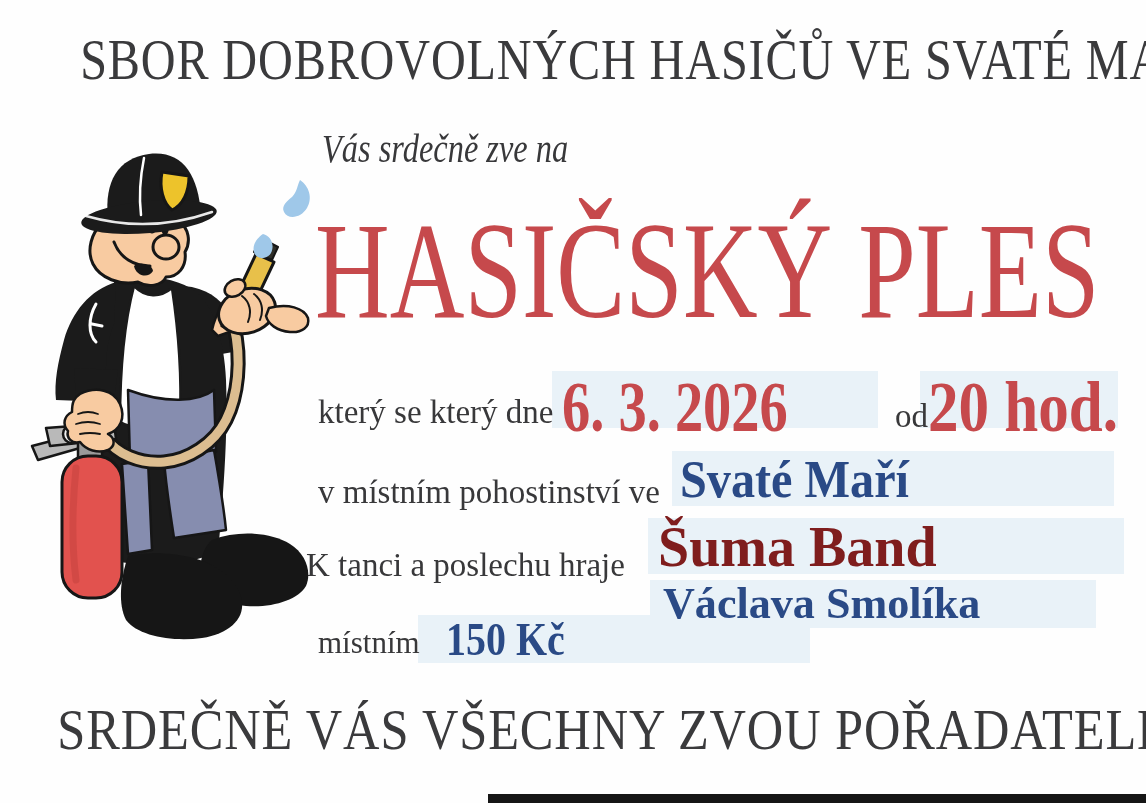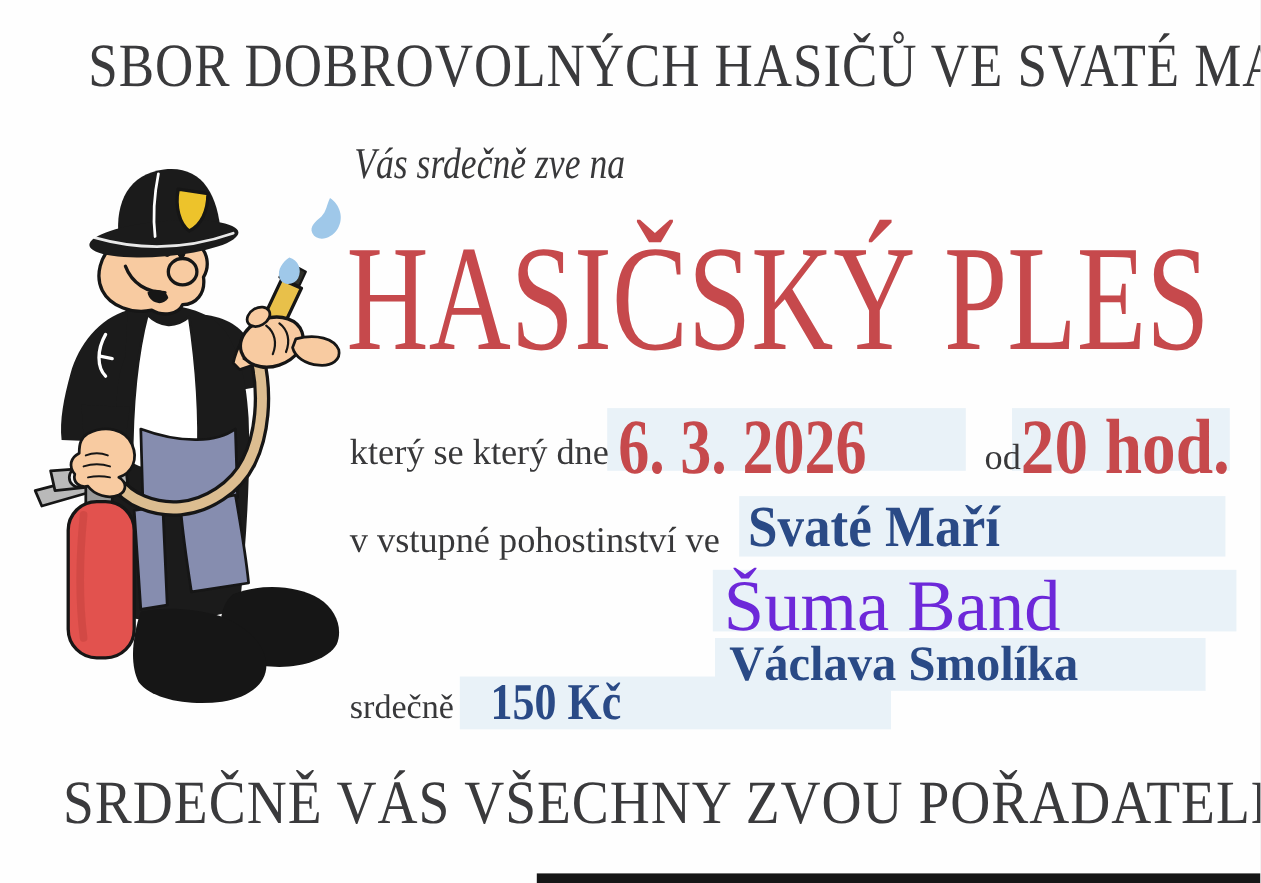--- a/index.html
+++ b/index.html
@@ -25,21 +25,21 @@
   
   #date-prefix{top:396px;left:318px;font-size:33px;}
   #event-date{top:372px;left:562px;font-size:71px;font-weight:700;color:#c6494c;transform:scaleX(0.795);transform-origin:left;}
   #time-word{top:400px;left:883px;font-size:33px;margin-left:12px;}
   #event-time{top:372px;left:928px;font-size:71px;font-weight:700;color:#c6494c;transform:scaleX(0.86);transform-origin:left;}
   
   #venue-prefix{top:476px;left:318px;font-size:33px;}
   #venue-name{top:453px;left:680px;font-size:53px;font-weight:700;color:#2a4a86;transform:scaleX(0.91);transform-origin:left;}
   
   #band-prefix{top:549px;left:306px;font-size:33px;}
-  #band-name{top:519px;left:658px;font-size:66px;font-weight:400;color:#6d28d9;}
+  #band-name{top:519px;left:658px;font-size:56px;font-weight:700;color:#7f1d1d;}
   #bandleader-name{top:581px;left:663px;font-size:45px;font-weight:700;color:#2a4a86;transform:scaleX(0.98);transform-origin:left;}
   
   #price-prefix{top:627px;left:318px;font-size:31px;}
   #price-value{top:616px;left:446px;font-size:47px;font-weight:700;color:#2a4a86;transform:scaleX(0.85);transform-origin:left;}
   
   #hl-date{left:552px;top:371px;width:326px;height:57px;}
   #hl-time{left:920px;top:371px;width:198px;height:57px;}
   #hl-venue{left:672px;top:451px;width:442px;height:55px;}
   #hl-band{left:648px;top:518px;width:476px;height:56px;}
   #hl-leader{left:650px;top:580px;width:446px;height:48px;}
@@ -62,27 +62,28 @@
 
   <div class="abs txt" id="header-title">SBOR DOBROVOLNÝCH HASIČŮ VE SVATÉ MAŘÍ</div>
   <div class="abs txt" id="invite-line">Vás srdečně zve na</div>
   <div class="abs txt" id="event-title">HASIČSKÝ PLES</div>
 
   <div class="abs txt" id="date-prefix">který se který dne</div>
   <div class="abs txt" id="event-date">6. 3. 2026</div>
   <div class="abs txt" id="time-word">od</div>
   <div class="abs txt" id="event-time">20 hod.</div>
 
-  <div class="abs txt" id="venue-prefix">v vstupné pohostinství ve</div>
+  <div class="abs txt" id="venue-prefix">v místním pohostinství ve</div>
   <div class="abs txt" id="venue-name">Svaté Maří</div>
 
+  <div class="abs txt" id="band-prefix">K tanci a poslechu hraje</div>
   <div class="abs txt" id="band-name">Šuma Band</div>
   <div class="abs txt" id="bandleader-name">Václava Smolíka</div>
 
-  <div class="abs txt" id="price-prefix">srdečně</div>
+  <div class="abs txt" id="price-prefix">místním</div>
   <div class="abs txt" id="price-value">150 Kč</div>
 
   <div class="abs txt" id="footer-line">SRDEČNĚ VÁS VŠECHNY ZVOU POŘADATELÉ</div>
 
   <svg id="fireman-svg" viewBox="0 0 302 545" xmlns="http://www.w3.org/2000/svg">
     <g stroke-linejoin="round" stroke-linecap="round">
 
       <path d="M168 158 C190 160 204 170 212 184 C220 198 222 212 217 224 L172 232 C166 204 164 178 168 158 Z" fill="#1b1b1b"></path>
 
       <path d="M100 150 C132 146 162 150 180 164 C198 178 208 212 210 252 C212 302 208 362 202 424 C160 442 110 440 80 426 C74 362 76 282 86 222 C90 190 93 164 100 150 Z" fill="#1b1b1b"></path>

